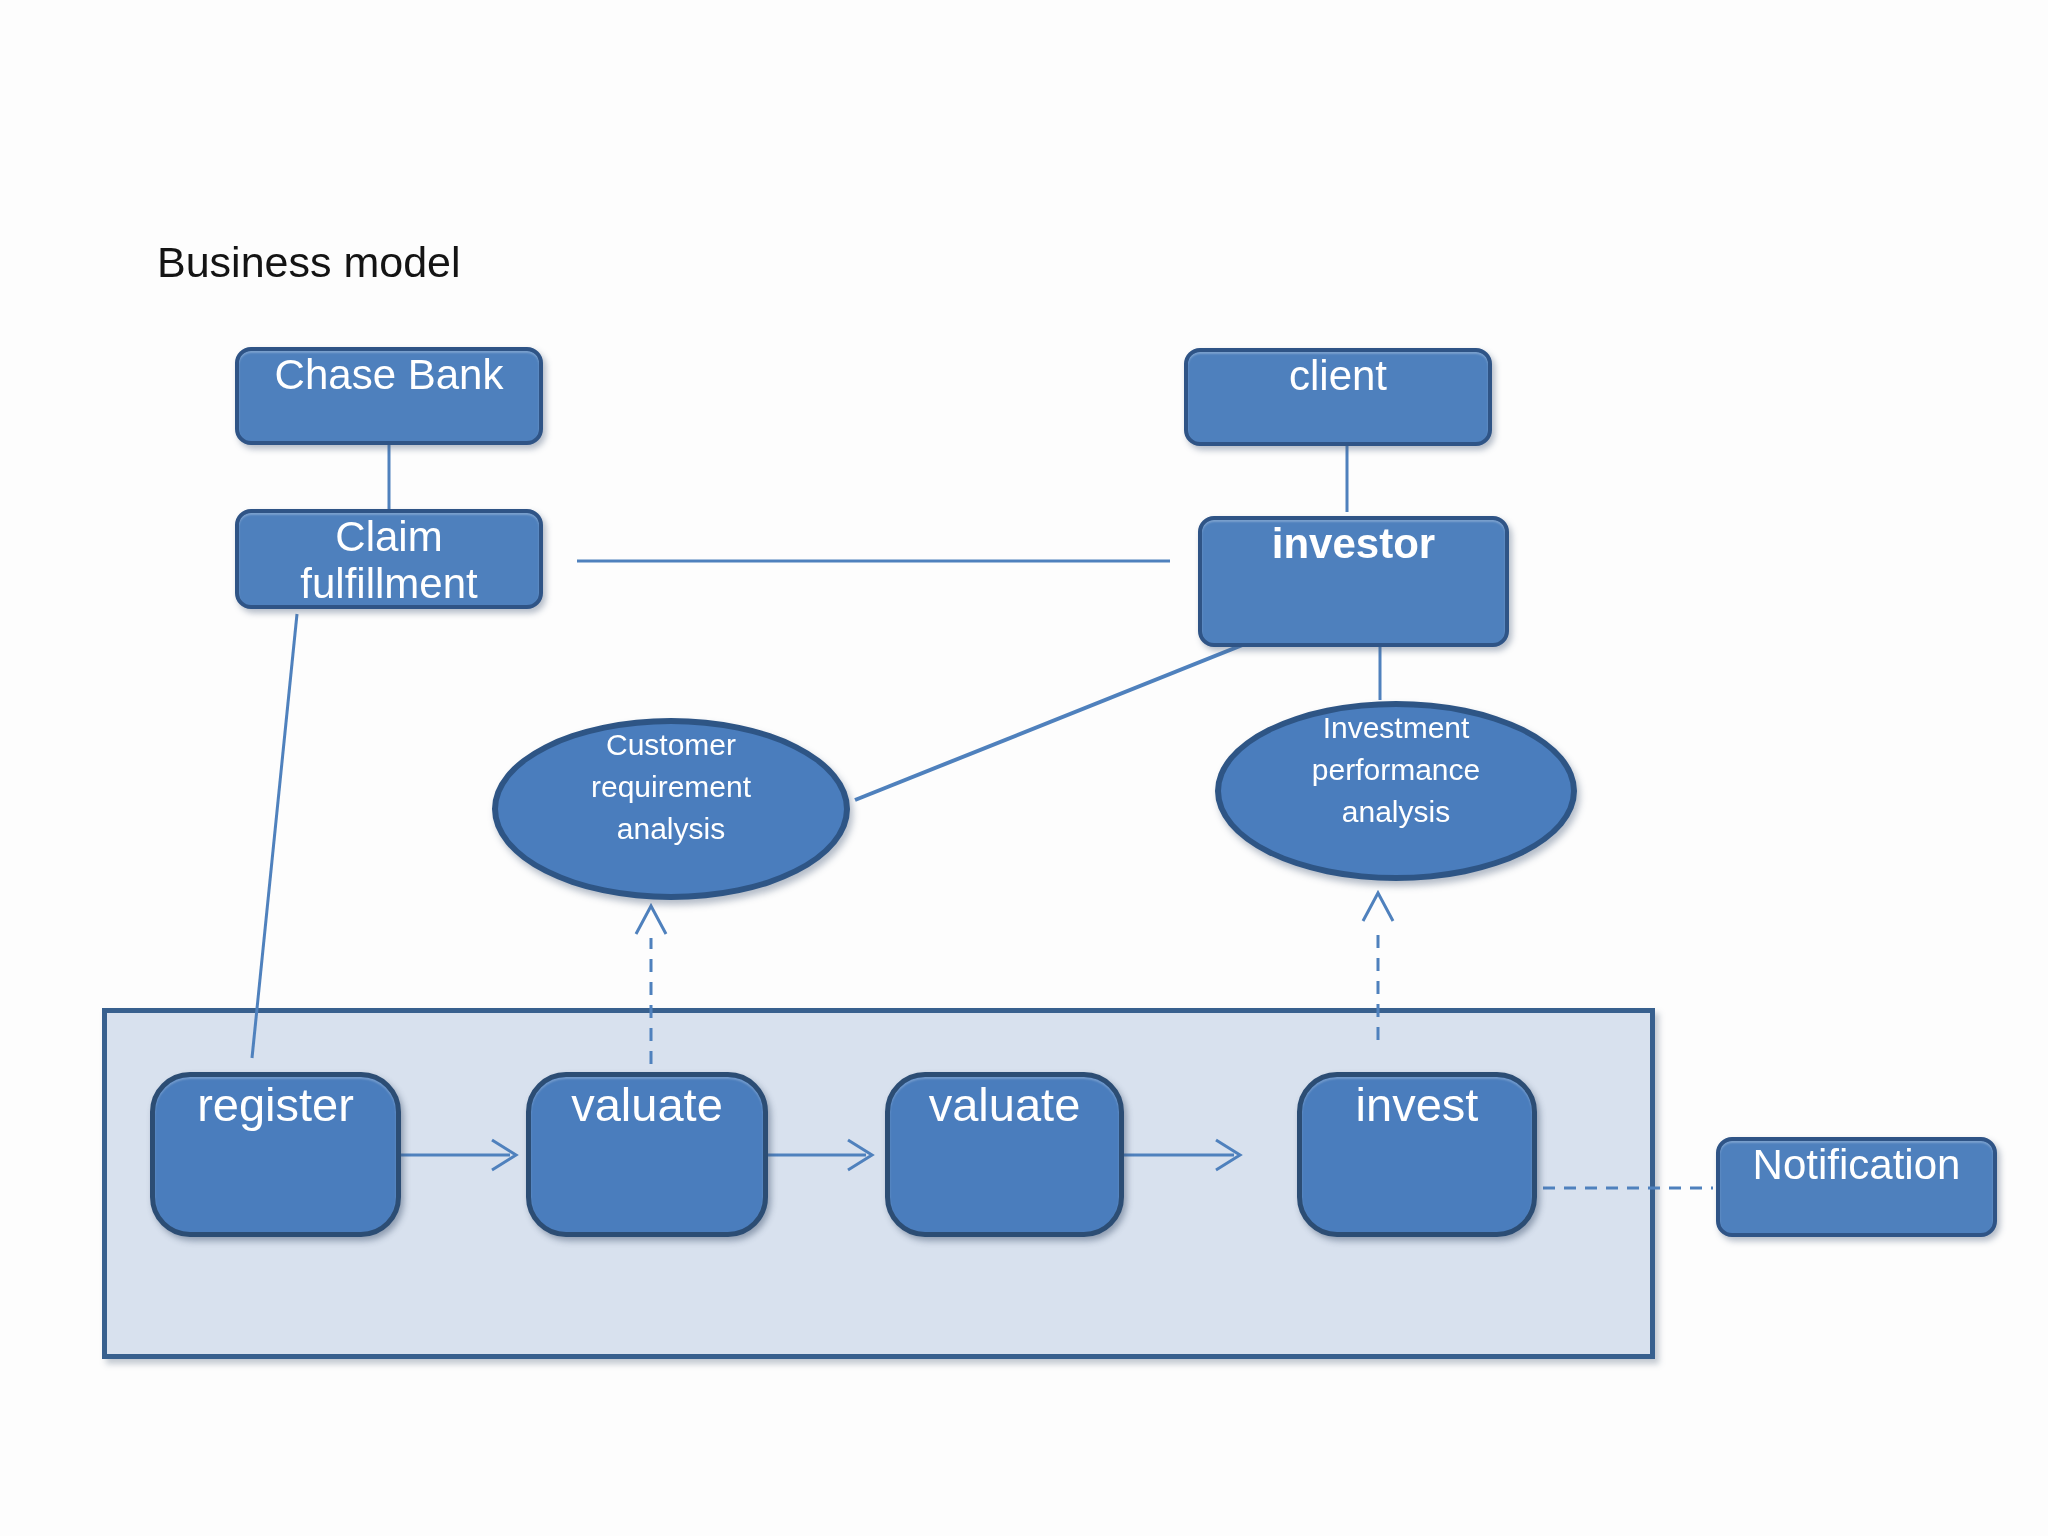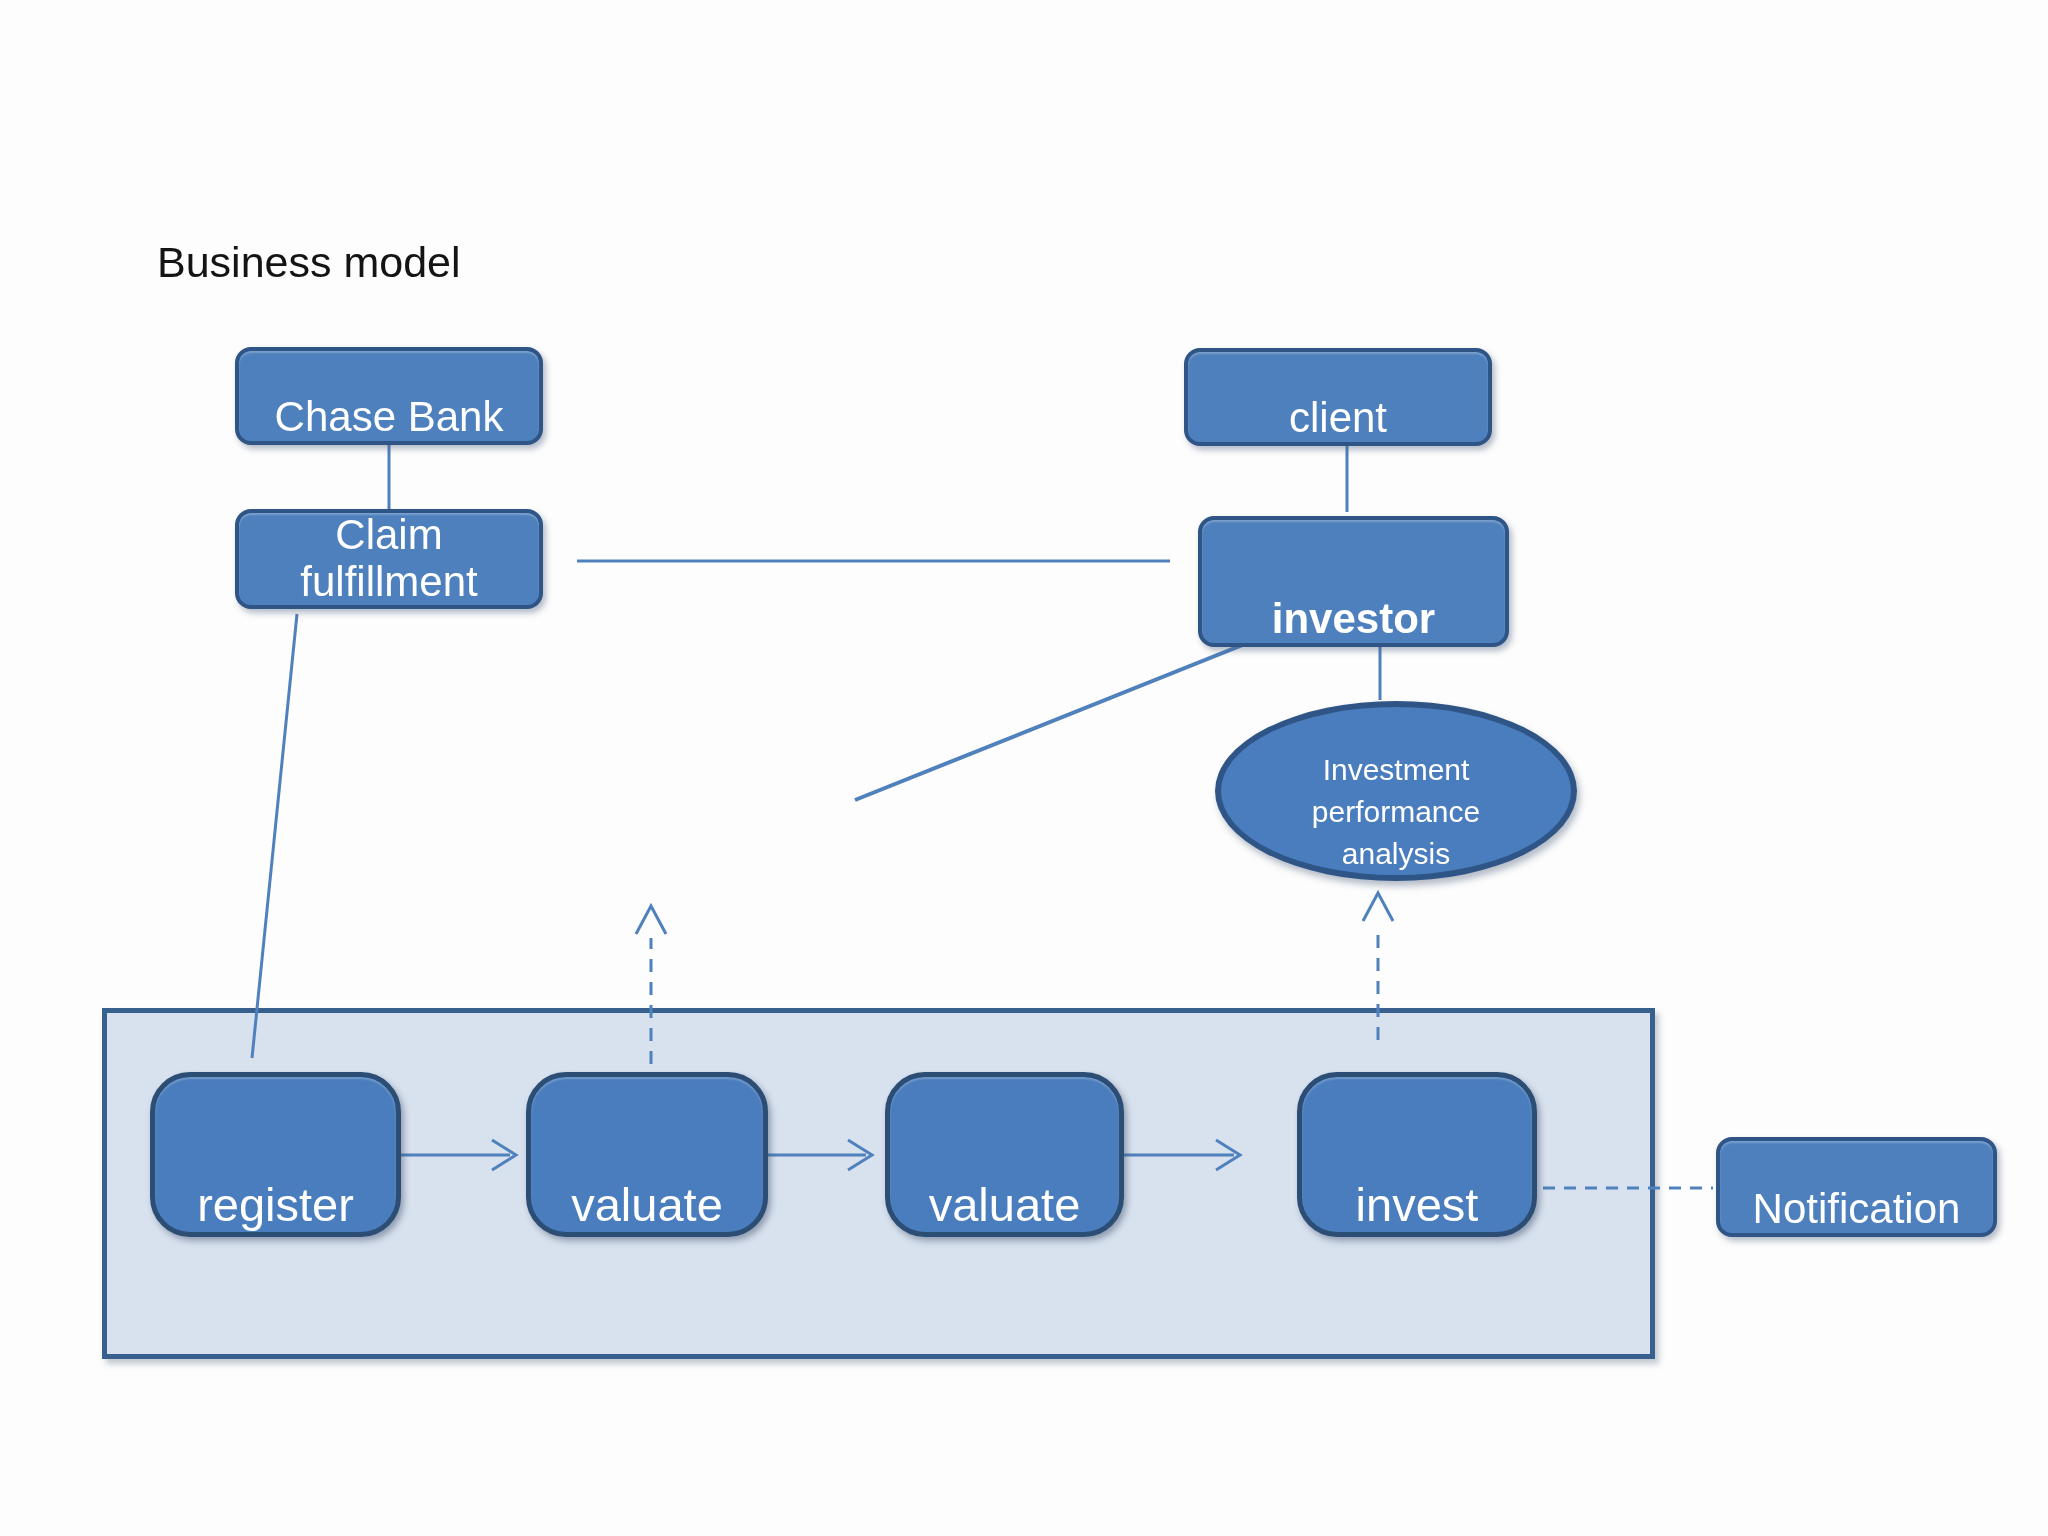--- a/index.html
+++ b/index.html
@@ -22,21 +22,21 @@
     filter:drop-shadow(0 12px 7px rgba(110,110,110,0.38));
   }
   
   .subtitle{
     position:absolute;left:157px;top:238px;
     font-size:43px;color:#141414;
   }
   
   .node{
     position:absolute;
-    display:flex;align-items:flex-end;justify-content:center;
+    display:flex;align-items:flex-start;justify-content:center;
     text-align:center;color:#ffffff;
     box-sizing:border-box;
     z-index:3;
   }
   .rectnode{
     background:#4e80bd;
     border:4px solid #2f5486;
     border-radius:16px;
     box-shadow:3px 4px 6px rgba(70,90,120,0.40), inset 0 2px 2px rgba(255,255,255,0.25);
     font-size:42px;
@@ -147,20 +147,23 @@
   </div>
 
   <div class="node rectnode client">
     <span class="lbl">client</span>
   </div>
 
   <div class="node rectnode investor">
     <span class="lbl">investor</span>
   </div>
 
+  <div class="node ellipsenode ellipse-customer">
+    <span class="lbl">Customer requirement analysis</span>
+  </div>
 
   <div class="node ellipsenode ellipse-investment">
     <span class="lbl">Investment performance analysis</span>
   </div>
 
   <div class="node processnode register">
     <span class="lbl">register</span>
   </div>
 
   <div class="node processnode design">

